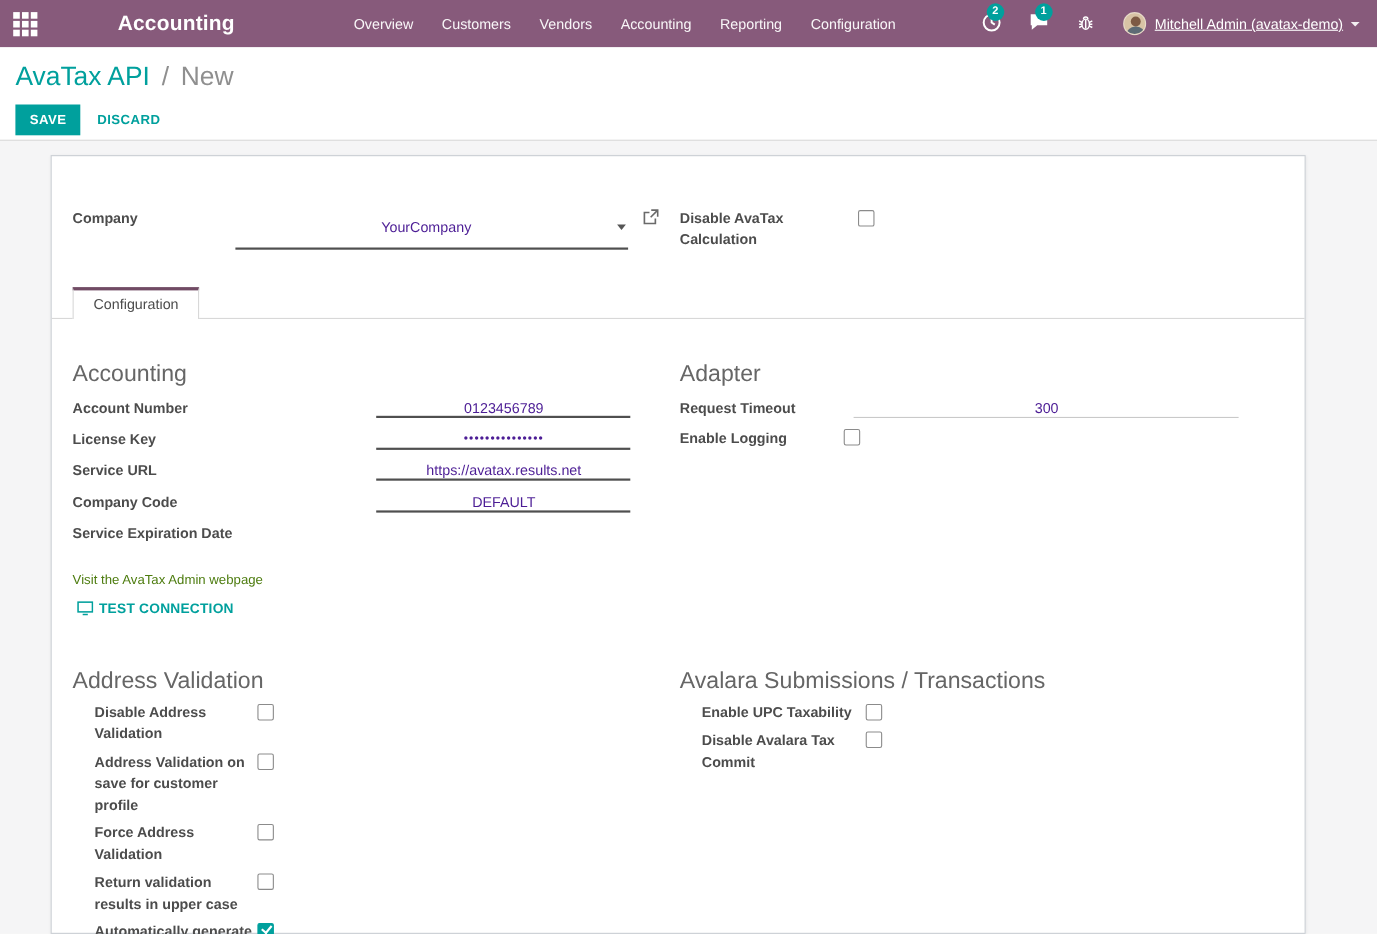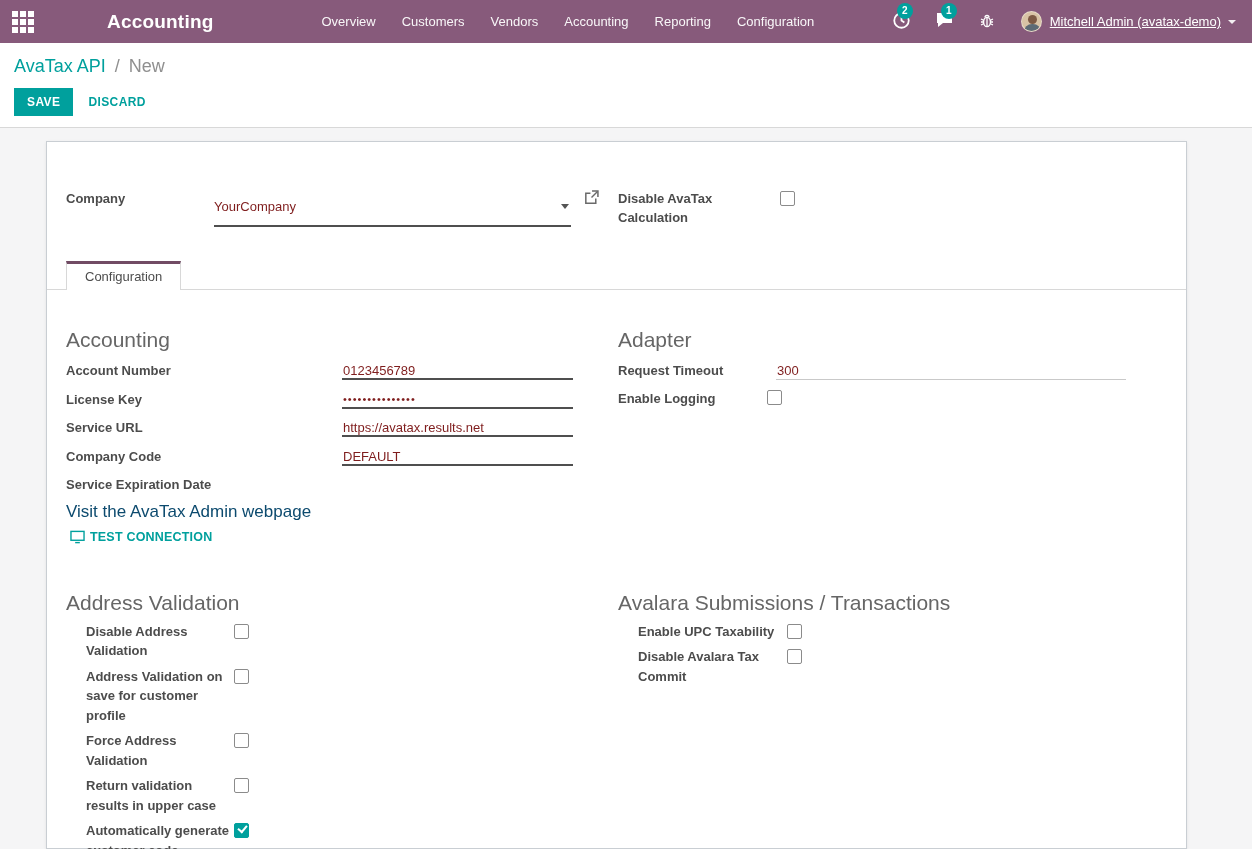--- a/index.html
+++ b/index.html
@@ -20,34 +20,34 @@
   .icon-wrap { position:relative; }
   .user-menu { display:flex; align-items:center; margin-left:14px; cursor:pointer;text-decoration:underline; }
   .avatar { width:21px; height:21px; border-radius:50%; background:#d8c3a5; overflow:hidden; position:relative; border:1px solid rgba(255,255,255,.4); }
   .avatar::before { content:""; position:absolute; top:3px; left:6px; width:9px; height:9px; border-radius:50%; background:#7d5a44; }
   .avatar::after { content:""; position:absolute; top:12px; left:2px; width:17px; height:12px; border-radius:8px 8px 0 0; background:#5d6b75; }
   .user-name { margin-left:8px; font-size:13px; }
   .caret-down-white { width:0; height:0; border-left:4px solid transparent; border-right:4px solid transparent; border-top:4px solid #fff; margin-left:7px; opacity:.9; }
 
   
   .control-panel { background:#fff; height:85px; padding:13px 16px 0 14px; border-bottom:1px solid #d8d8d8; }
-  .breadcrumb { font-size:18px; }
+  .breadcrumb { font-size:24px; }
   .breadcrumb .bc-link { color:#00A09D; cursor:pointer; }
   .breadcrumb .bc-sep { color:#8f8f8f; margin:0 4px; }
   .breadcrumb .bc-current { color:#8f8f8f; }
   .cp-buttons { margin-top:11px; display:flex; align-items:center; }
   .btn-save { background:#00A09D; color:#fff; border:none; font-family:inherit; font-size:12px; font-weight:bold; padding:7px 13px; letter-spacing:.4px; cursor:pointer; }
   .btn-discard { background:none; border:none; color:#00A09D; font-family:inherit; font-size:12px; font-weight:bold; margin-left:15px; letter-spacing:.4px; cursor:pointer; }
 
   
   .content { padding-top:13px; height:721px; }
   .sheet { width:1141px; margin-left:46px; background:#fff; border:1px solid #c9ced3; box-shadow:0 1px 3px rgba(0,0,0,.08); height:100%; padding:0 15px 0 19px; position:relative; }
 
   .form-label { font-weight:bold; font-size:13px; color:#4c4c4c; line-height:19px; }
-  .field-value { font-size:13px; color:#7f1d1d; line-height:19px; }
+  .field-value { font-size:13px; color:#4c1d95; line-height:19px;text-align:center; }
 
   
   .top-group { display:flex; margin-top:47px; }
   .tg-left { width:552px; display:flex; }
   .tg-left .form-label { width:148px; }
   .company-field { width:357px; border-bottom:2px solid #4f4f4f; display:flex; align-items:center; padding-bottom:1px; }
   .company-field .field-value { flex:1; }
   .caret-down-dark { width:0; height:0; border-left:4px solid transparent; border-right:4px solid transparent; border-top:5px solid #555; margin-right:2px; cursor:pointer; }
   .ext-link { margin-left:13px; margin-top:1px; cursor:pointer; }
   .tg-right { display:flex;gap:13px; }
@@ -71,21 +71,21 @@
   .f-row .form-label { width:276px; flex:none; padding-top:2px; }
   .f-val { width:231px; border-bottom:2px solid #4f4f4f; padding:2px 0 0 1px; height:21px; }
   .f-val.no-line { border-bottom:none; }
   .dots { font-size:11px; letter-spacing:1px; }
 
   .adapter-row { display:flex; height:28px; align-items:flex-start; }
   .adapter-row .form-label { width:158px; flex:none; padding-top:2px; }
   .a-val { width:350px; border-bottom:1px solid #c9c9c9; padding:2px 0 0 1px; height:21px; }
   .adapter-row .cb { margin-left:-9px; margin-top:3px; }
 
-  .link-teal { color:#0c4a6e; font-size:17px; line-height:19px; margin-top:0; cursor:pointer; display:inline-block; }
+  .link-teal { color:#4d7c0f; font-size:12px; line-height:19px; margin-top:16px; cursor:pointer; display:inline-block; }
   .test-conn { display:flex; align-items:center; color:#00A09D; font-weight:bold; font-size:12.5px; margin:9px 0 0 4px; letter-spacing:.2px; cursor:pointer; }
   .test-conn svg { margin-right:5px; }
 
   .cb-row { display:flex; margin-bottom:6px; }
   .cb-row .form-label { width:145px; flex:none; line-height:19.5px;margin-left:20px; }
   .cb-row .cb { margin-left:3px; }
   .cb-row-r .form-label { width:150px; }
   .cb-row-r .cb { margin-left:-1px; }
 </style>
 </head>

